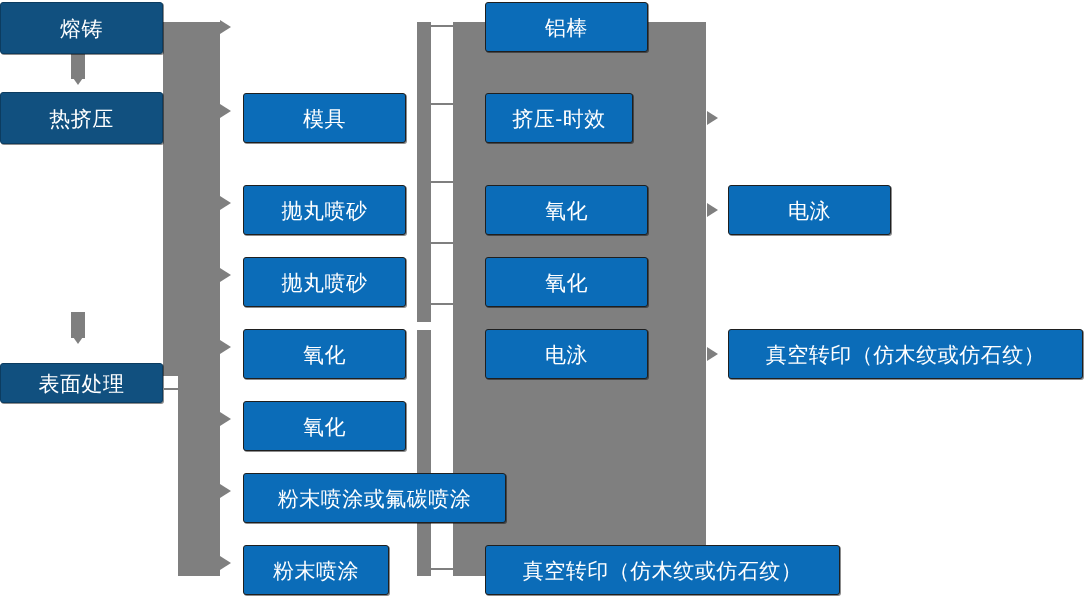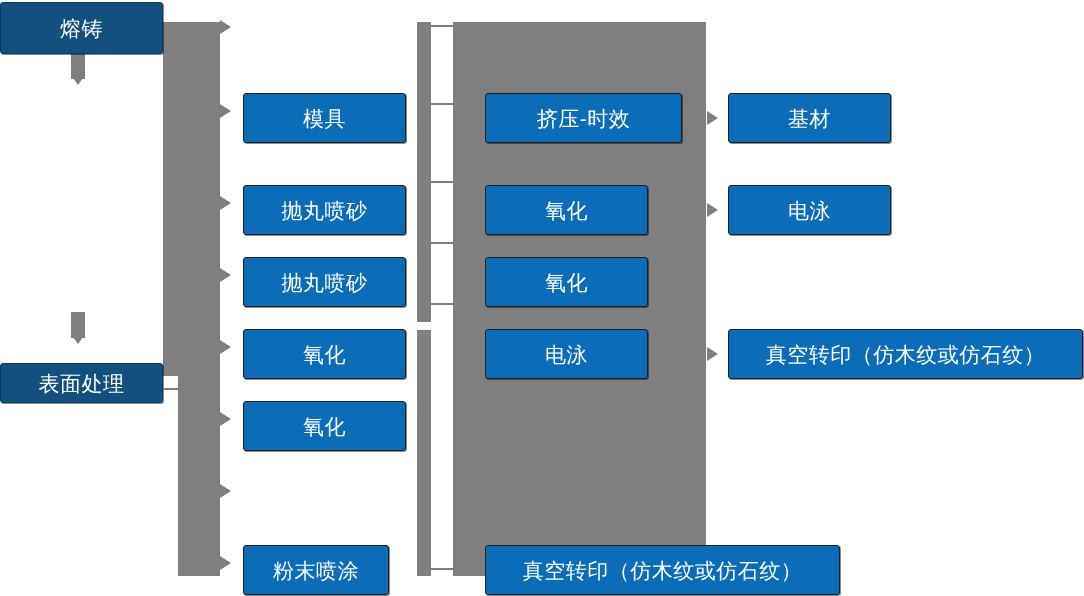--- a/index.html
+++ b/index.html
@@ -112,20 +112,23 @@
   <div class="gray" style="left:453px; top:22px; width:253px; height:554px;"></div>
 
   <div class="gray-arrow arrow-right" style="left:707px; top:111px;"></div>
   <div class="gray-arrow arrow-right" style="left:707px; top:203px;"></div>
   <div class="gray-arrow arrow-right" style="left:707px; top:347px;"></div>
 
   <div class="box dark" style="left:0px; top:2px; width:163px; height:52px;">
     <span class="lbl">熔铸</span>
   </div>
 
+  <div class="box dark" style="left:0px; top:92px; width:163px; height:52px;">
+    <span class="lbl">热挤压</span>
+  </div>
 
   <div class="box dark" style="left:0px; top:363px; width:163px; height:40px;">
     <span class="lbl">表面处理</span>
   </div>
 
 
   <div class="box bright" style="left:243px; top:93px; width:163px; height:50px;">
     <span class="lbl">模具</span>
   </div>
 
@@ -138,49 +141,52 @@
   </div>
 
   <div class="box bright" style="left:243px; top:329px; width:163px; height:50px;">
     <span class="lbl">氧化</span>
   </div>
 
   <div class="box bright" style="left:243px; top:401px; width:163px; height:50px;">
     <span class="lbl">氧化</span>
   </div>
 
+  <div class="box bright wide" style="left:243px; top:473px; width:263px; height:50px;">
+    <span class="lbl">粉末喷涂或氟碳喷涂</span>
+  </div>
 
   <div class="box bright" style="left:243px; top:545px; width:146px; height:50px;">
     <span class="lbl">粉末喷涂</span>
   </div>
 
+  <div class="box bright" style="left:485px; top:2px; width:163px; height:50px;">
+    <span class="lbl">铝棒</span>
+  </div>
 
-  <div class="box bright" style="left:485px; top:93px; width:197px; height:50px;align-items:center;">
+  <div class="box bright" style="left:485px; top:93px; width:148px; height:50px;align-items:center;">
     <span class="lbl">挤压-时效</span>
   </div>
 
   <div class="box bright" style="left:485px; top:185px; width:163px; height:50px;">
     <span class="lbl">氧化</span>
   </div>
 
   <div class="box bright" style="left:485px; top:257px; width:163px; height:50px;">
     <span class="lbl">氧化</span>
   </div>
 
   <div class="box bright" style="left:485px; top:329px; width:163px; height:50px;">
     <span class="lbl">电泳</span>
   </div>
 
   <div class="box bright wide" style="left:485px; top:545px; width:355px; height:50px;">
     <span class="lbl">真空转印（仿木纹或仿石纹）</span>
   </div>
 
-  <div class="box bright" style="left:728px; top:93px; width:163px; height:50px;">
-    <span class="lbl">基材</span>
-  </div>
 
   <div class="box bright" style="left:728px; top:185px; width:163px; height:50px;">
     <span class="lbl">电泳</span>
   </div>
 
   <div class="box bright wide" style="left:728px; top:329px; width:355px; height:50px;">
     <span class="lbl">真空转印（仿木纹或仿石纹）</span>
   </div>
 
 </div>

